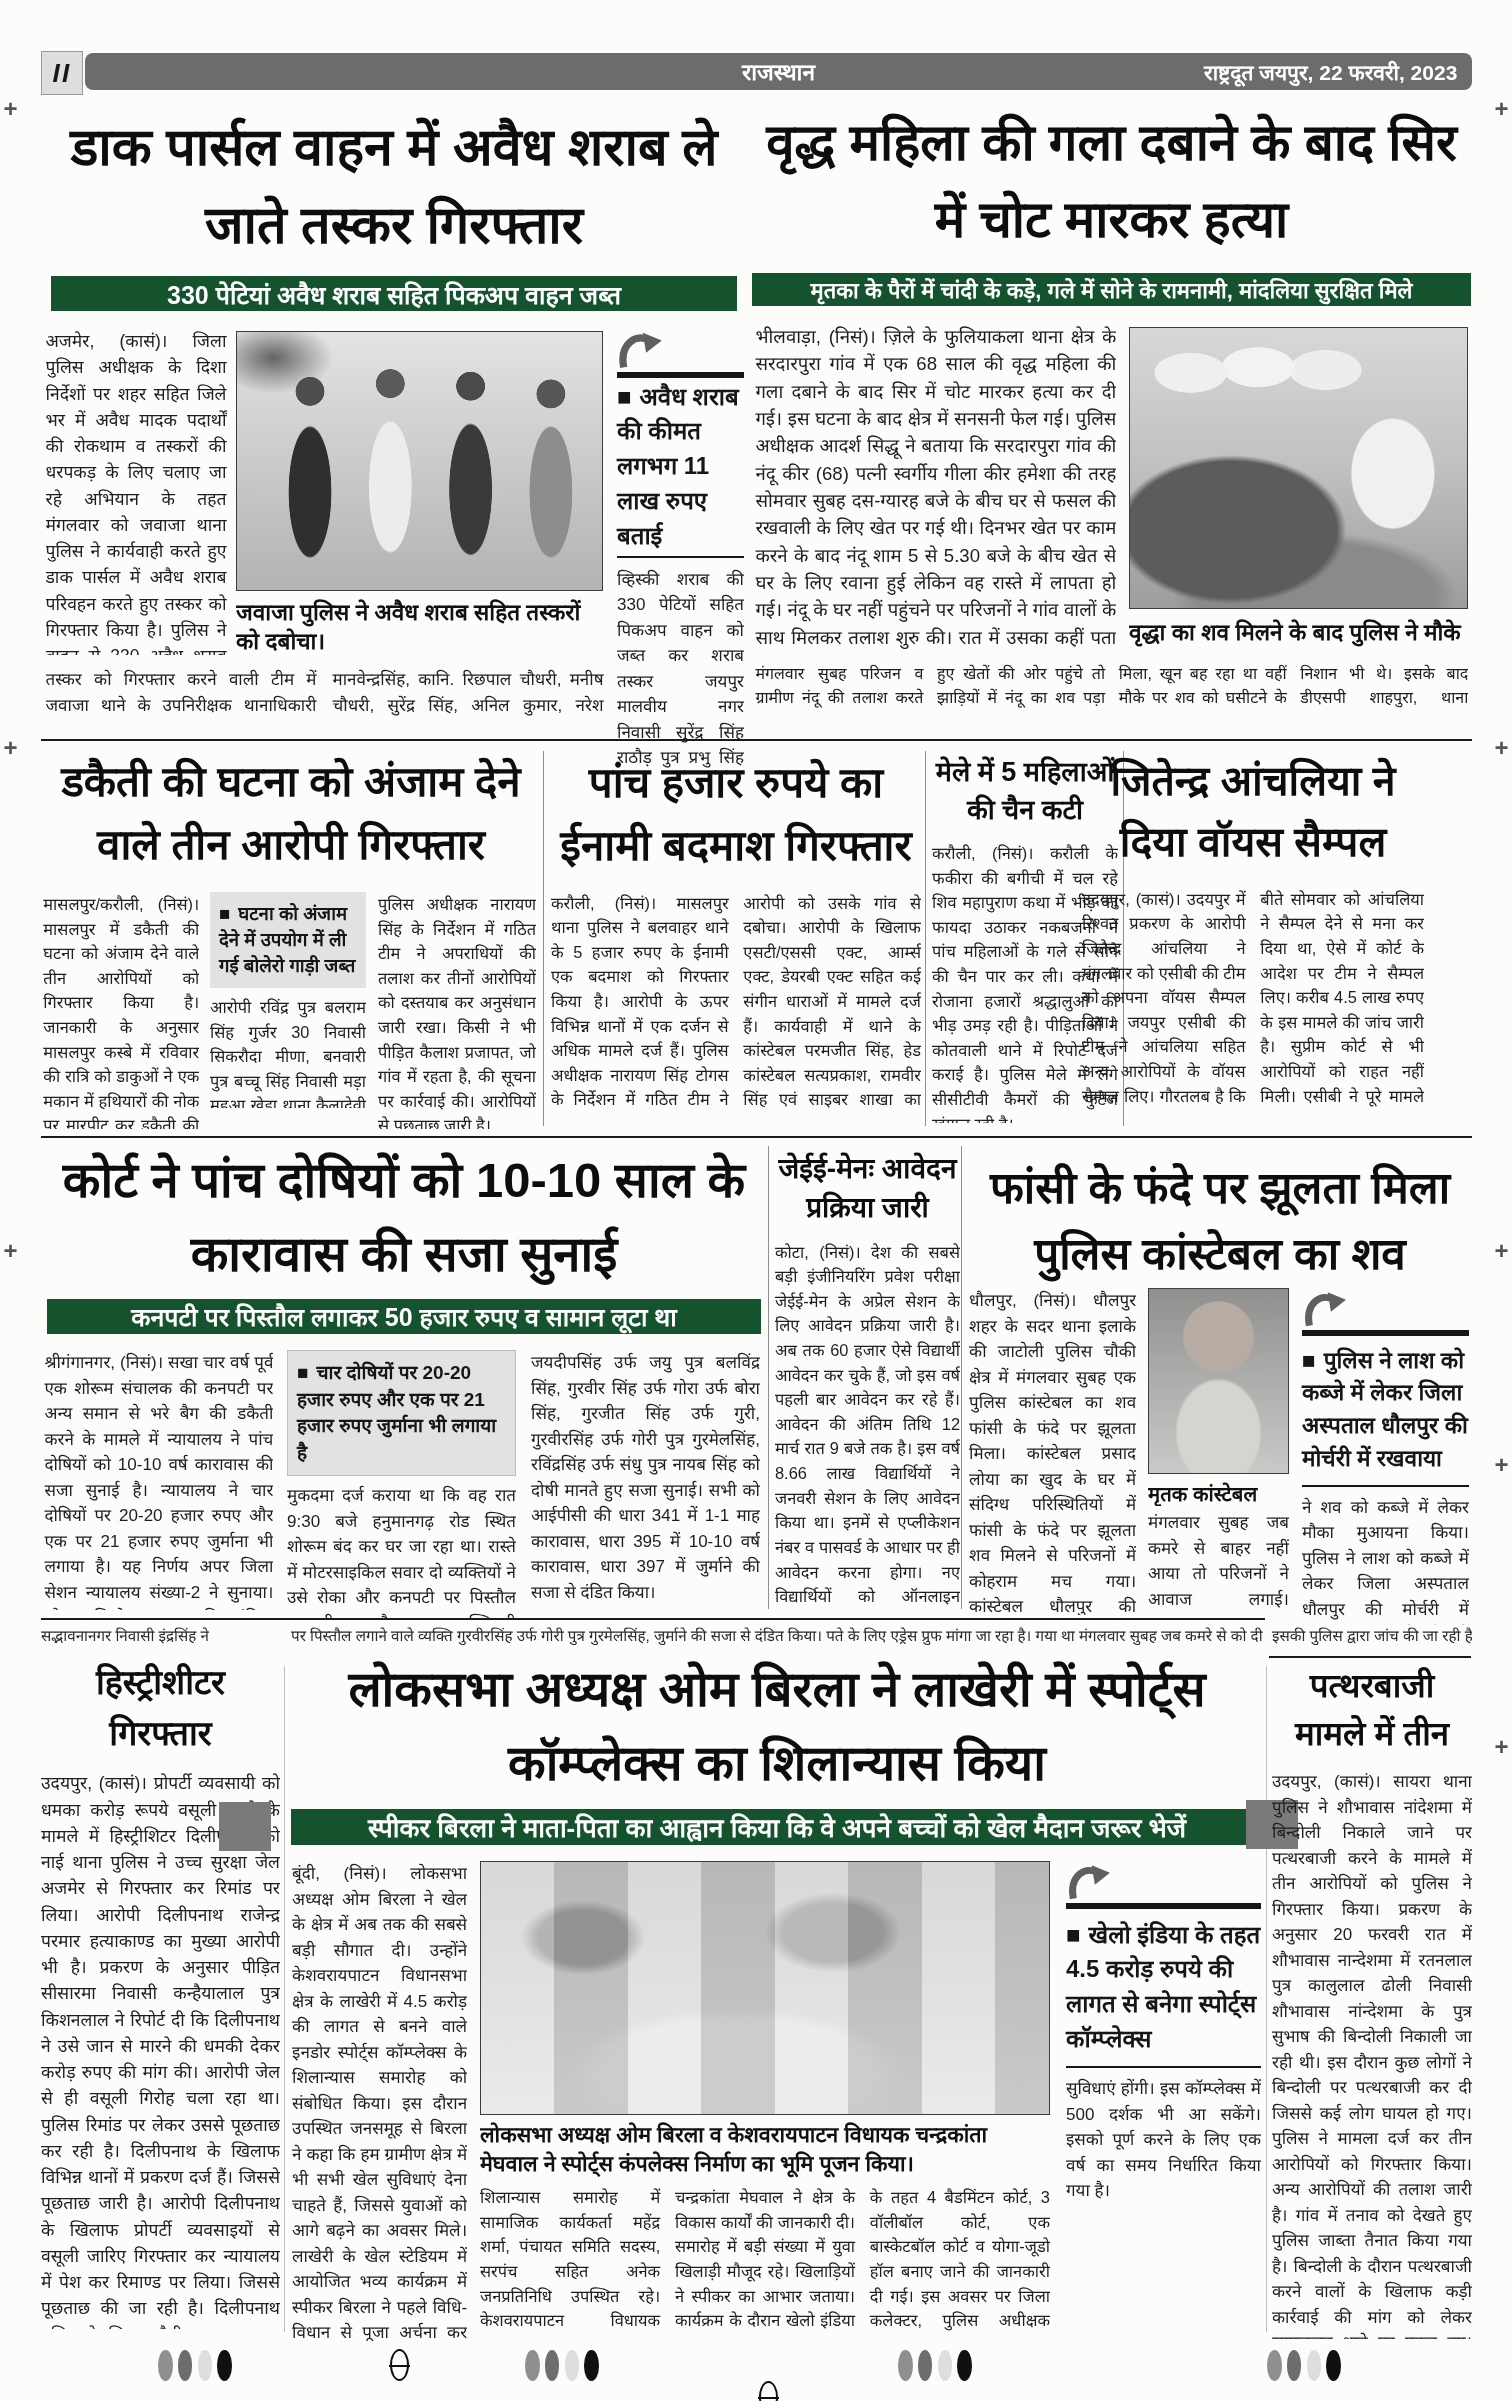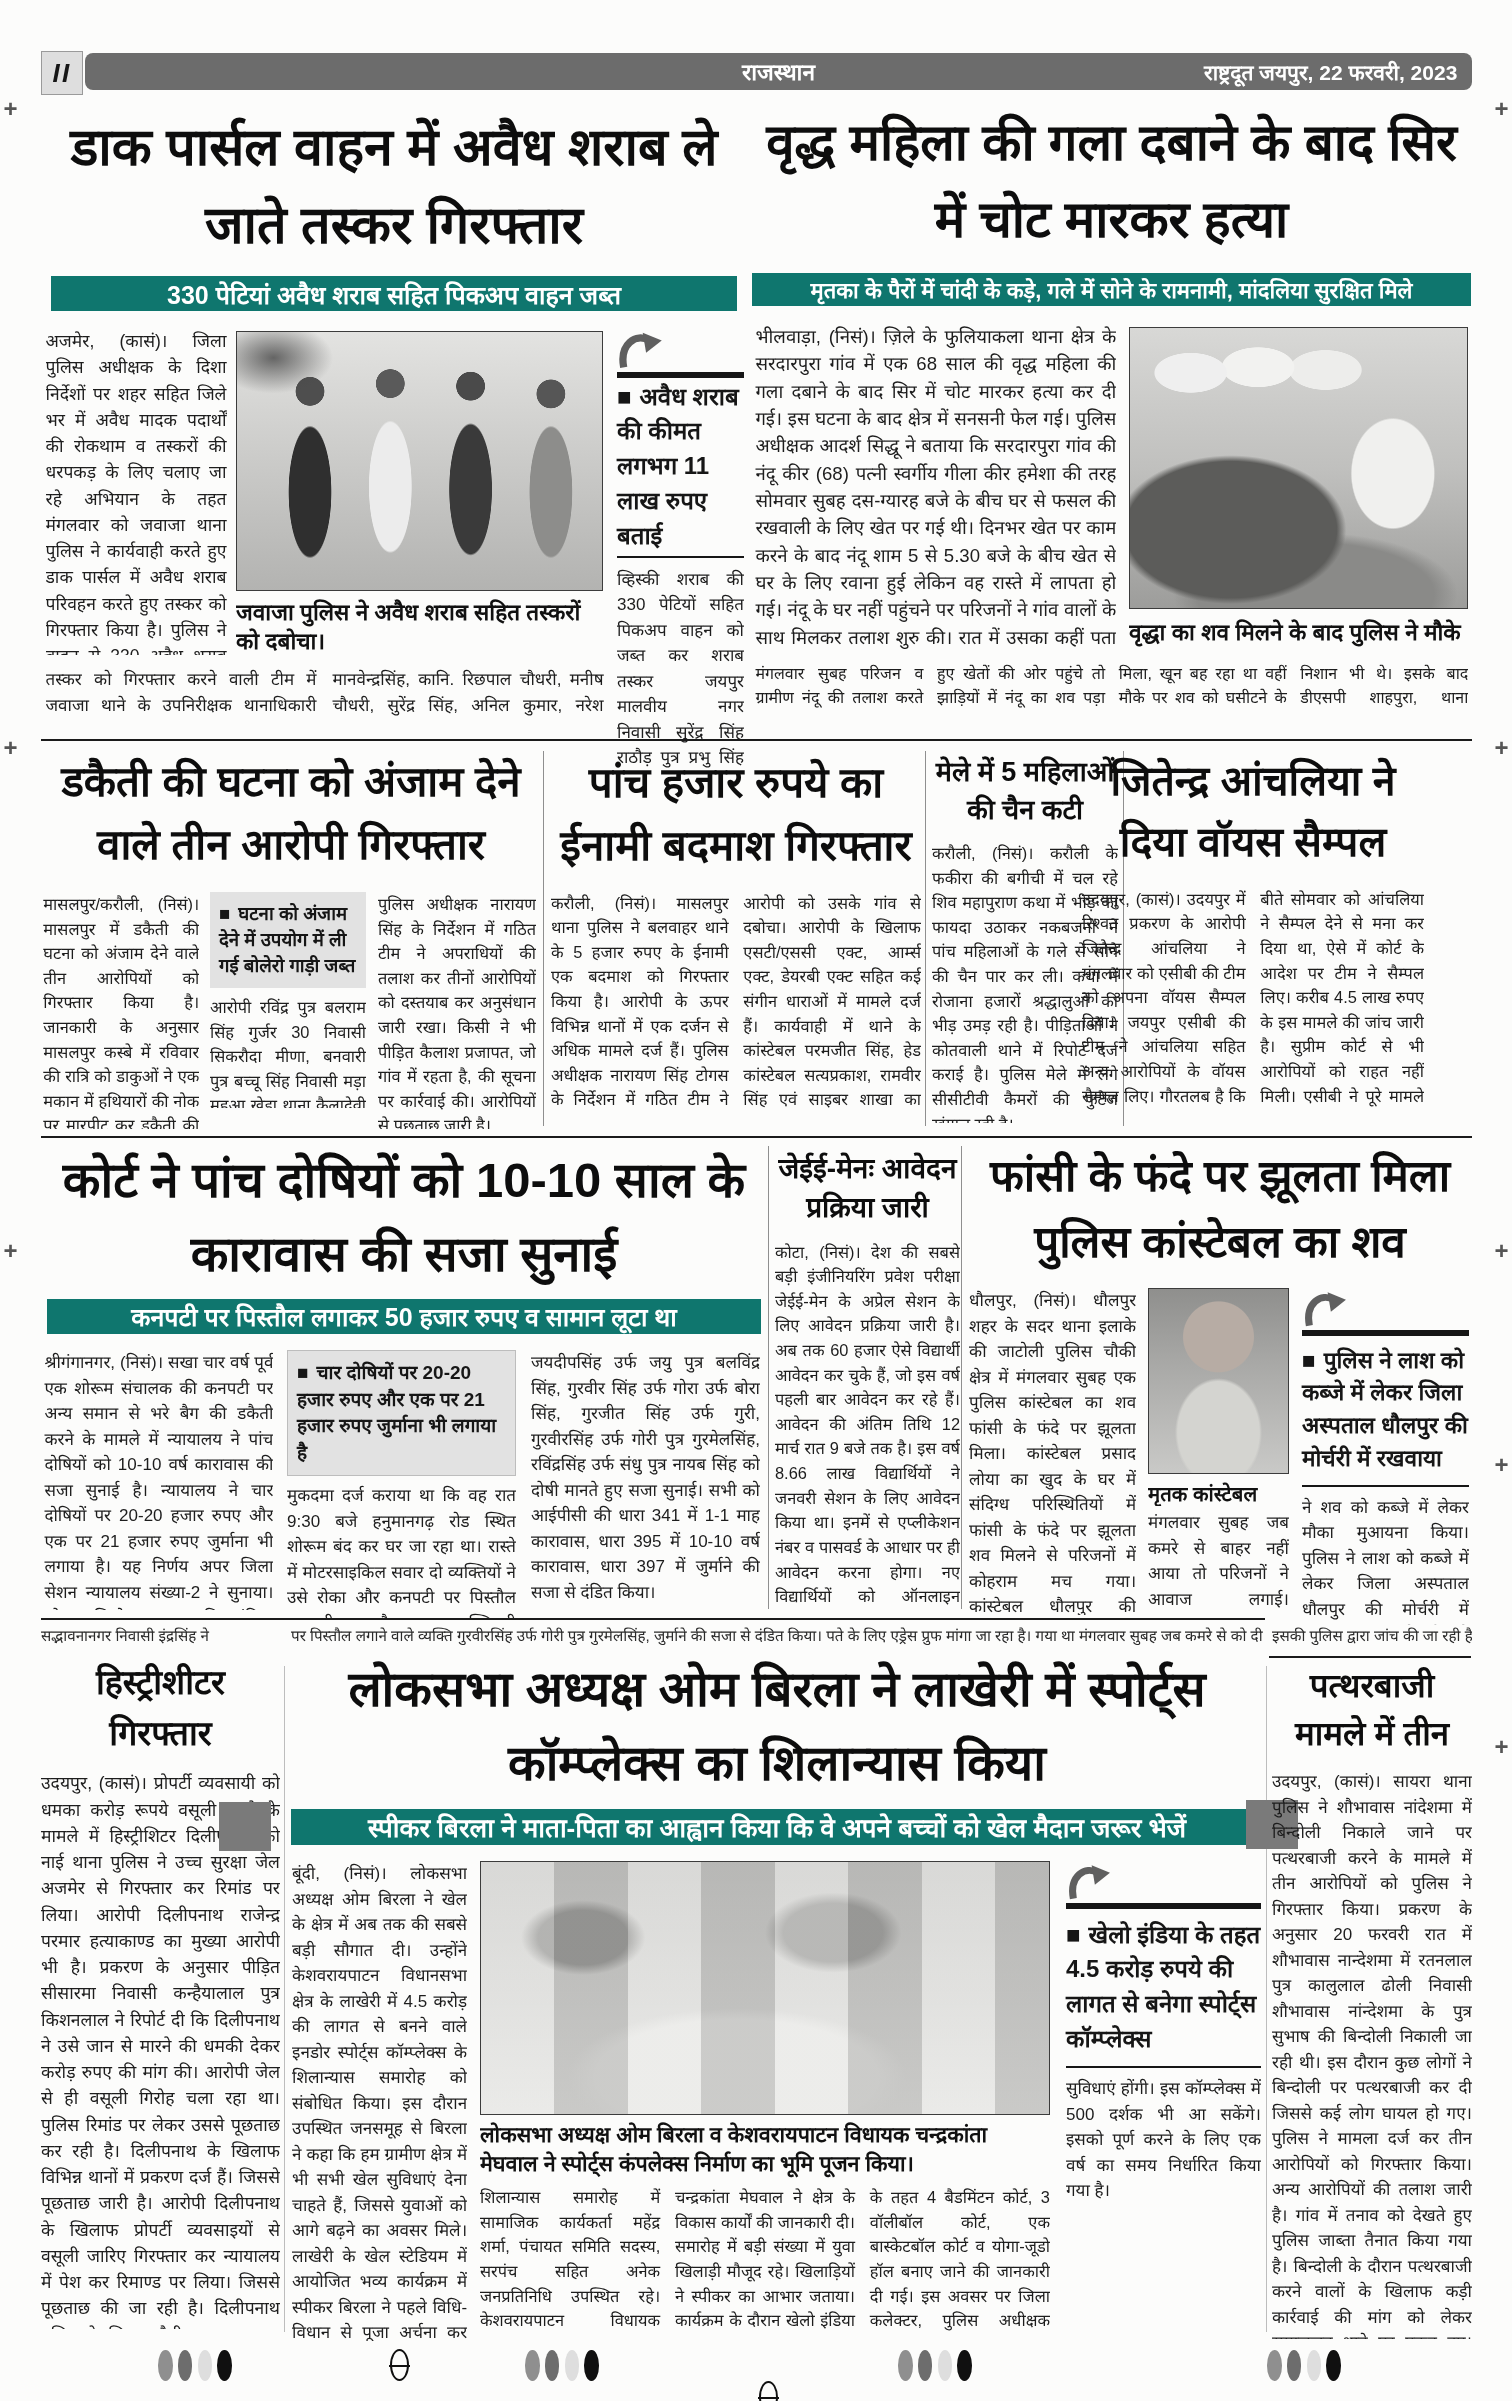--- a/index.html
+++ b/index.html
@@ -11,21 +11,21 @@
          border:1.1px solid #9a9a9a;display:flex;align-items:center;justify-content:center;
          font-size:26px;font-weight:bold;letter-spacing:2.3px;font-style:italic;}
   .hbar{position:absolute;left:85px;top:53px;width:1387px;height:37px;background:#6c6c6c;color:#fff;border-radius:8px;}
   .hbar .ed{position:absolute;left:0;right:0;top:0;bottom:0;display:flex;align-items:center;
             justify-content:center;font-size:22.6px;font-weight:bold;}
   .hbar .dt{position:absolute;right:14.7px;top:0;bottom:0;display:flex;align-items:center;
             font-size:21px;font-weight:bold;}
   
   .art{position:absolute;}
   .hl{font-weight:bold;text-align:center;line-height:1.5;color:#0d0d0d;overflow:hidden;}
-  .ban{background:#0f766e;color:#fff;font-weight:bold;display:flex;align-items:center;
+  .ban{background:#14532d;color:#fff;font-weight:bold;display:flex;align-items:center;
        justify-content:center;text-align:center;overflow:hidden;}
   .bt{font-size:17px;line-height:1.5;text-align:justify;color:#1d1d1d;overflow:hidden;}
   .cap{font-weight:bold;color:#111;overflow:hidden;}
   .ph{border:1.7px solid #3c3c3c;box-sizing:border-box;}
   .vr{position:absolute;width:1.1px;background:#8f8f8f;}
   .hrl{position:absolute;height:2.3px;background:#1b1b1b;}
   .pq .rule{height:5.6px;background:#161616;}
   .pq .thin{height:2.3px;background:#161616;}
   .pqtxt{font-weight:bold;line-height:1.45;}
   .sq{margin-right:8px;}
@@ -183,21 +183,21 @@
   </div>
   <div class="vr" style="left:768px;top:1146px;height:463px"></div>
 
   <div class="art" style="left:775px;top:1142px;width:185px;height:475px">
     <div class="hl" style="font-size:28px;line-height:1.4;height:84px;margin-top:6.8px">जेईई-मेनः आवेदन प्रक्रिया जारी</div>
     <div class="bt" style="font-size:16.4px;height:367px;margin-top:6.8px">कोटा, (निसं)। देश की सबसे बड़ी इंजीनियरिंग प्रवेश परीक्षा जेईई-मेन के अप्रेल सेशन के लिए आवेदन प्रक्रिया जारी है। अब तक 60 हजार ऐसे विद्यार्थी आवेदन कर चुके हैं, जो इस वर्ष पहली बार आवेदन कर रहे हैं। आवेदन की अंतिम तिथि 12 मार्च रात 9 बजे तक है। इस वर्ष 8.66 लाख विद्यार्थियों ने जनवरी सेशन के लिए आवेदन किया था। इनमें से एप्लीकेशन नंबर व पासवर्ड के आधार पर ही आवेदन करना होगा। नए विद्यार्थियों को ऑनलाइन आवेदन में स्टेट ऑफ एलिजिबिलिटी भरनी होगी। पुराने विद्यार्थियों के आवेदन के लिए एड्रेस प्रुफ मांगा जा रहा है। एलन कॅरियर इंस्टीट्यूट के अनुसार विद्यार्थियों की संख्या 10 लाख से अधिक हो सकती है। एलन कॅरियर इंस्टीट्यूट के अनुसार इस बार अंडर 25 लाख विद्यार्थियों के स्थायी एवं वर्तमान पते के लिए एड्रेस प्रुफ मांगा जा रहा है।</div>
   </div>
   <div class="vr" style="left:961px;top:1146px;height:463px"></div>
 
   <div class="art" style="left:968px;top:1142px;width:504px;height:475px">
-    <div class="hl" style="font-size:44px;height:136px;margin-top:1px">फांसी के फंदे पर झूलता मिला पुलिस कांस्टेबल का शव</div>
+    <div class="hl" style="font-size:44px;height:136px;margin-top:13px">फांसी के फंदे पर झूलता मिला पुलिस कांस्टेबल का शव</div>
     <div class="abs" style="left:1.1px;top:146px;width:167px">
       <div class="bt" style="font-size:17px;height:327px">धौलपुर, (निसं)। धौलपुर शहर के सदर थाना इलाके की जाटोली पुलिस चौकी क्षेत्र में मंगलवार सुबह एक पुलिस कांस्टेबल का शव फांसी के फंदे पर झूलता मिला। कांस्टेबल प्रसाद लोया का खुद के घर में संदिग्ध परिस्थितियों में फांसी के फंदे पर झूलता शव मिलने से परिजनों में कोहराम मच गया। कांस्टेबल धौलपुर की मोहर्रिर शाखा में तैनात था।</div>
     </div>
     <div class="abs" style="left:180px;top:146px;width:141px">
       <div class="ph ph-portrait" style="width:141px;height:186px"></div>
       <div class="cap" style="font-size:20.3px;margin:4.5px 0;height:27px">मृतक कांस्टेबल</div>
       <div class="bt" style="font-size:17px;height:102px">मंगलवार सुबह जब कमरे से बाहर नहीं आया तो परिजनों ने आवाज लगाई। परिजनों ने कमरे का दरवाजा तोड़कर देखा तो कॉन्स्टेबल का शव फांसी फंदे पर झूल रहा था। कांस्टेबल की लाश देख परिजनों में चीख-पुकार मच गई। घटना की सूचना मिलते ही सदर थाना पुलिस मौके पर पहुंची।</div>
     </div>
     <div class="abs pq" style="left:334px;top:146px;width:167px">
       <svg class="arrow-ic" width="47" height="42" viewBox="0 0 84 78">

